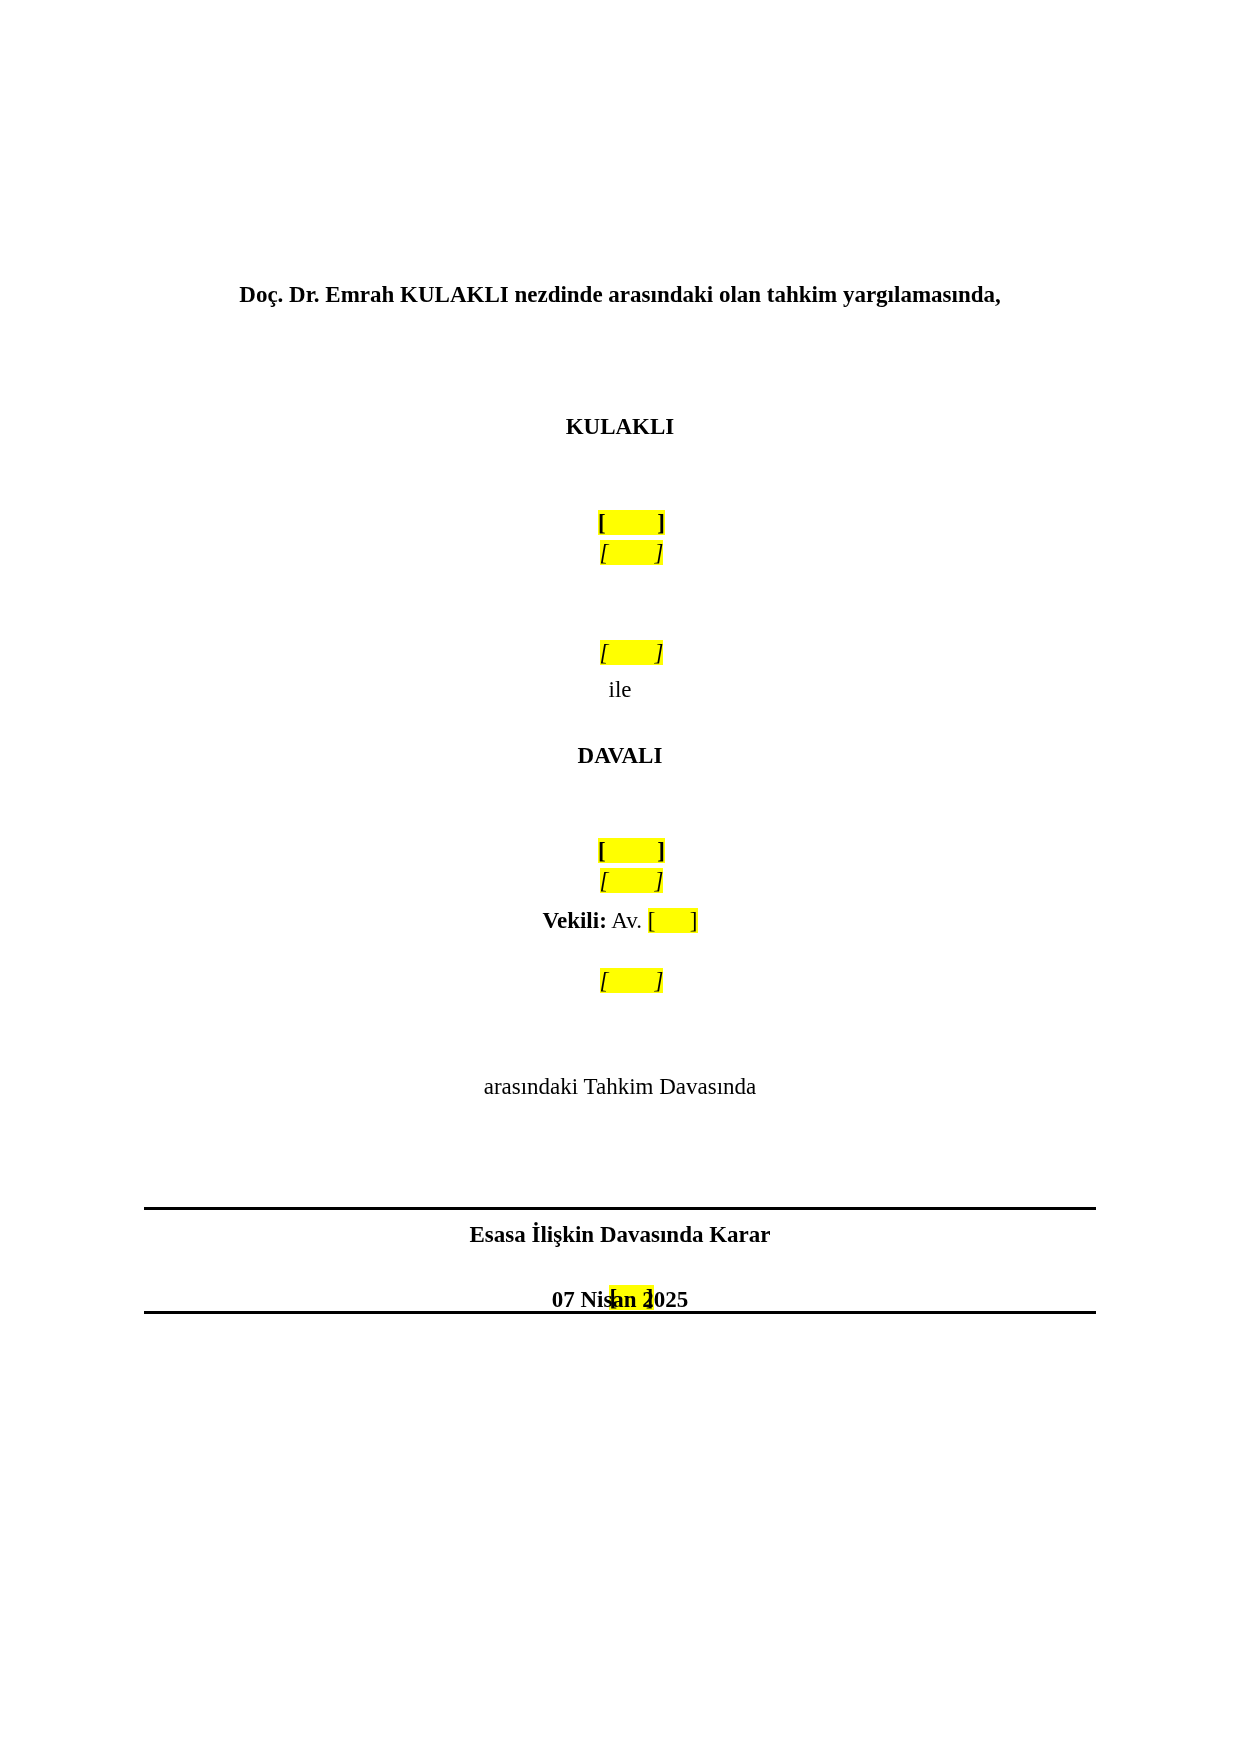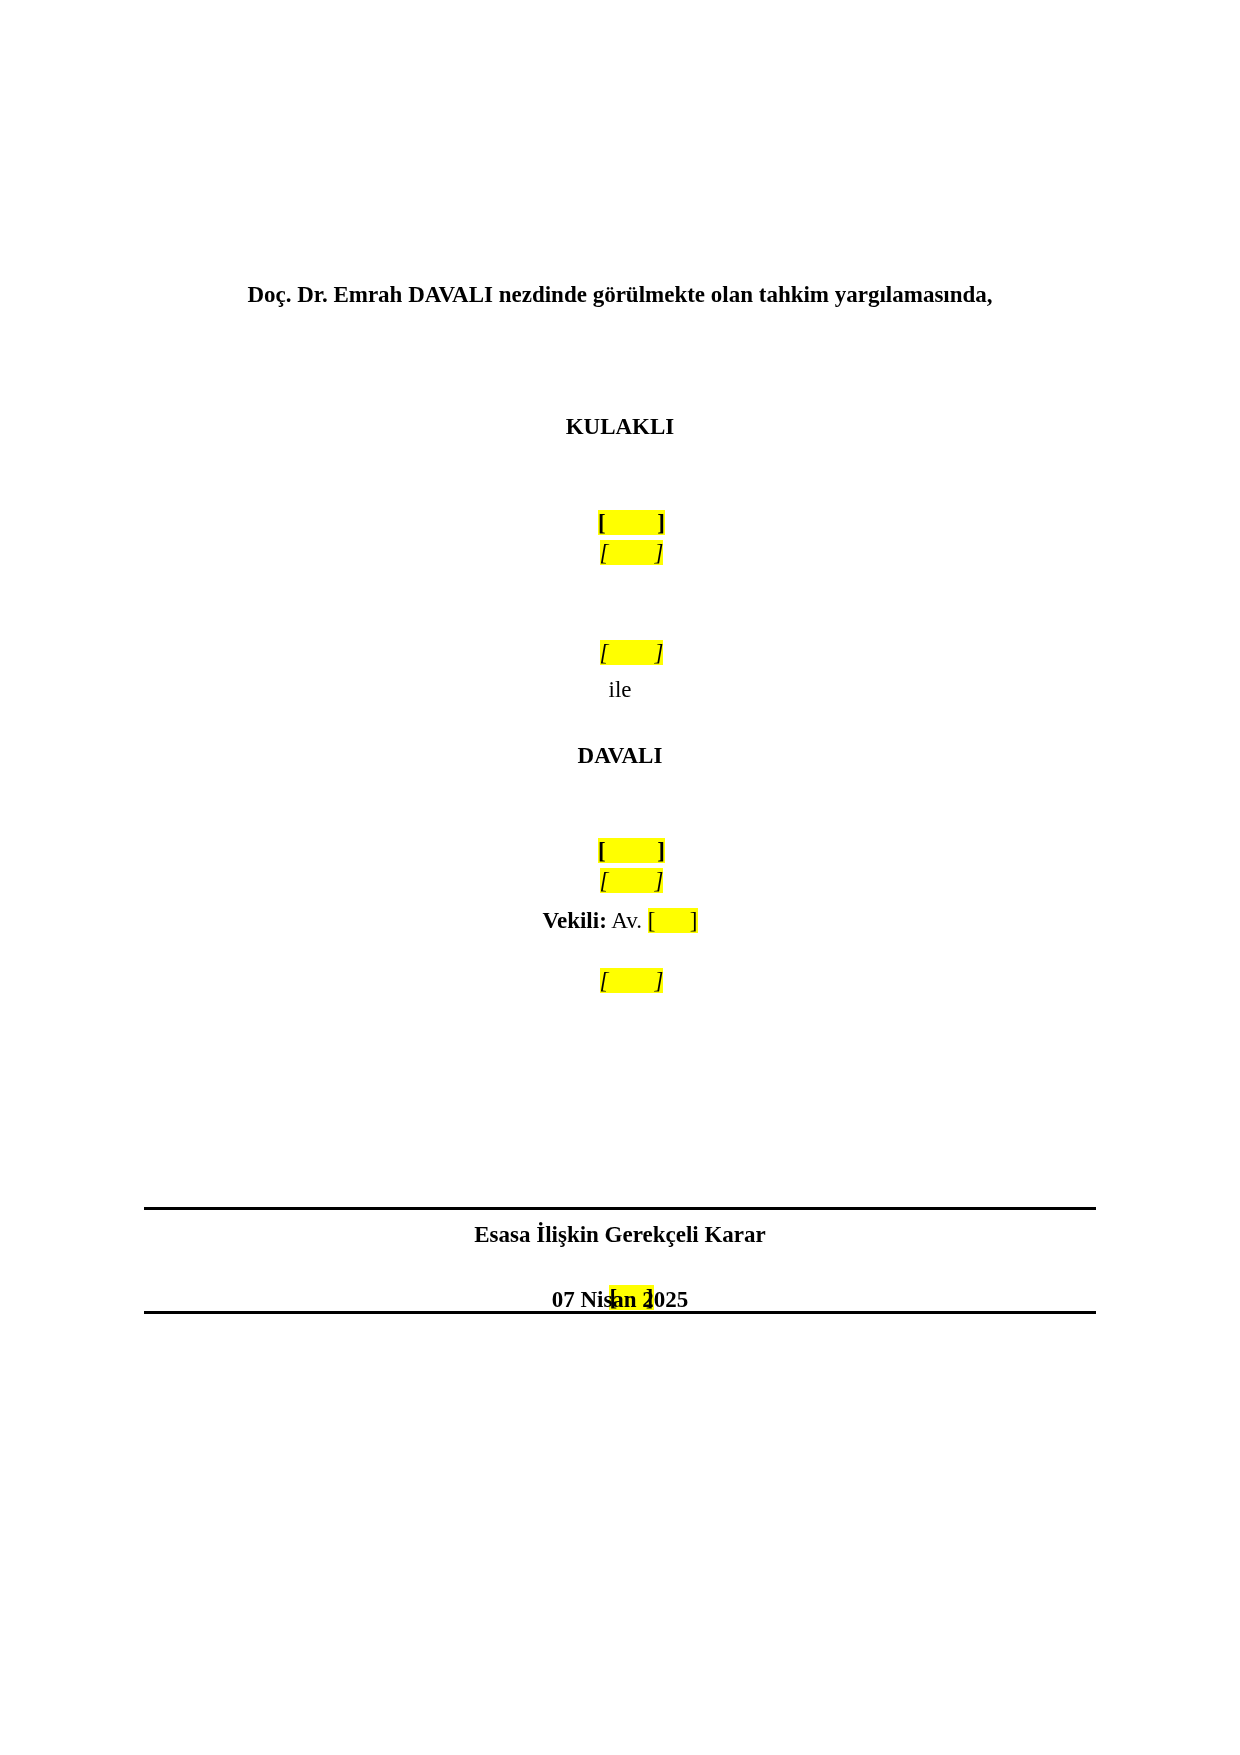--- a/index.html
+++ b/index.html
@@ -11,21 +11,21 @@
   .b { font-weight: bold; }
   .i { font-style: italic; }
   .hl { background: #ffff00; }
   .rule { position: absolute; left: 144px; width: 952px; height: 3px; background: #000; }
 </style>
 </head>
 <body>
 
 <div class="page">
 
-  <div class="line b" style="top:280px;">Doç. Dr. Emrah DAVALI nezdinde görülmekte olan tahkim yargılamasında,</div>
+  <div class="line b" style="top:280px;">Doç. Dr. Emrah KULAKLI nezdinde arasındaki olan tahkim yargılamasında,</div>
 
   <div class="line b" style="top:412px;">KULAKLI</div>
 
   <div class="line" style="top:478px;">
     <span class="b hl">[         ]</span>
   </div>
   <div class="line" style="top:508px;">
     <span class="i hl">[        ]</span>
   </div>
 
@@ -42,24 +42,25 @@
   </div>
   <div class="line" style="top:836px;">
     <span class="i hl">[        ]</span>
   </div>
 
   <div class="line" style="top:906px;"><span class="b">Vekili:</span> <span>Av.</span> <span class="hl">[      ]</span></div>
   <div class="line" style="top:936px;">
     <span class="i hl">[        ]</span>
   </div>
 
+  <div class="line" style="top:1072px;">arasındaki Tahkim Davasında</div>
 
   <div class="rule" style="top:1207px;"></div>
 
-  <div class="line b" style="top:1220px;">Esasa İlişkin Gerekçeli Karar</div>
+  <div class="line b" style="top:1220px;">Esasa İlişkin Davasında Karar</div>
   <div class="line" style="top:1253px;">
     <span class="b hl">[     ]</span>
   </div>
   <div class="line b" style="top:1285px;">07 Nisan 2025</div>
 
   <div class="rule" style="top:1311px;"></div>
 
 </div>
 
 </body></html>

